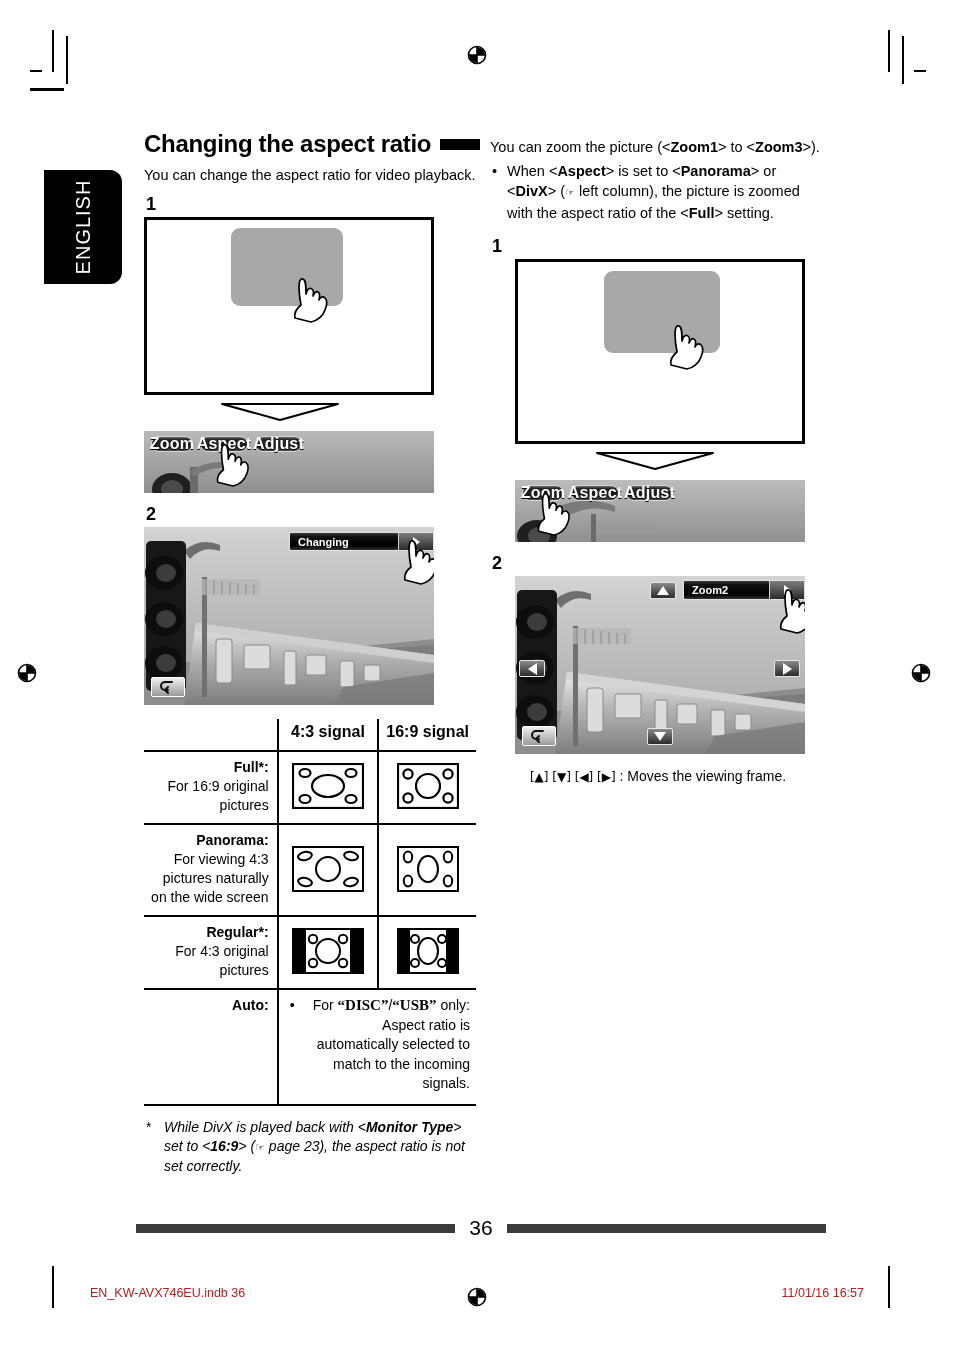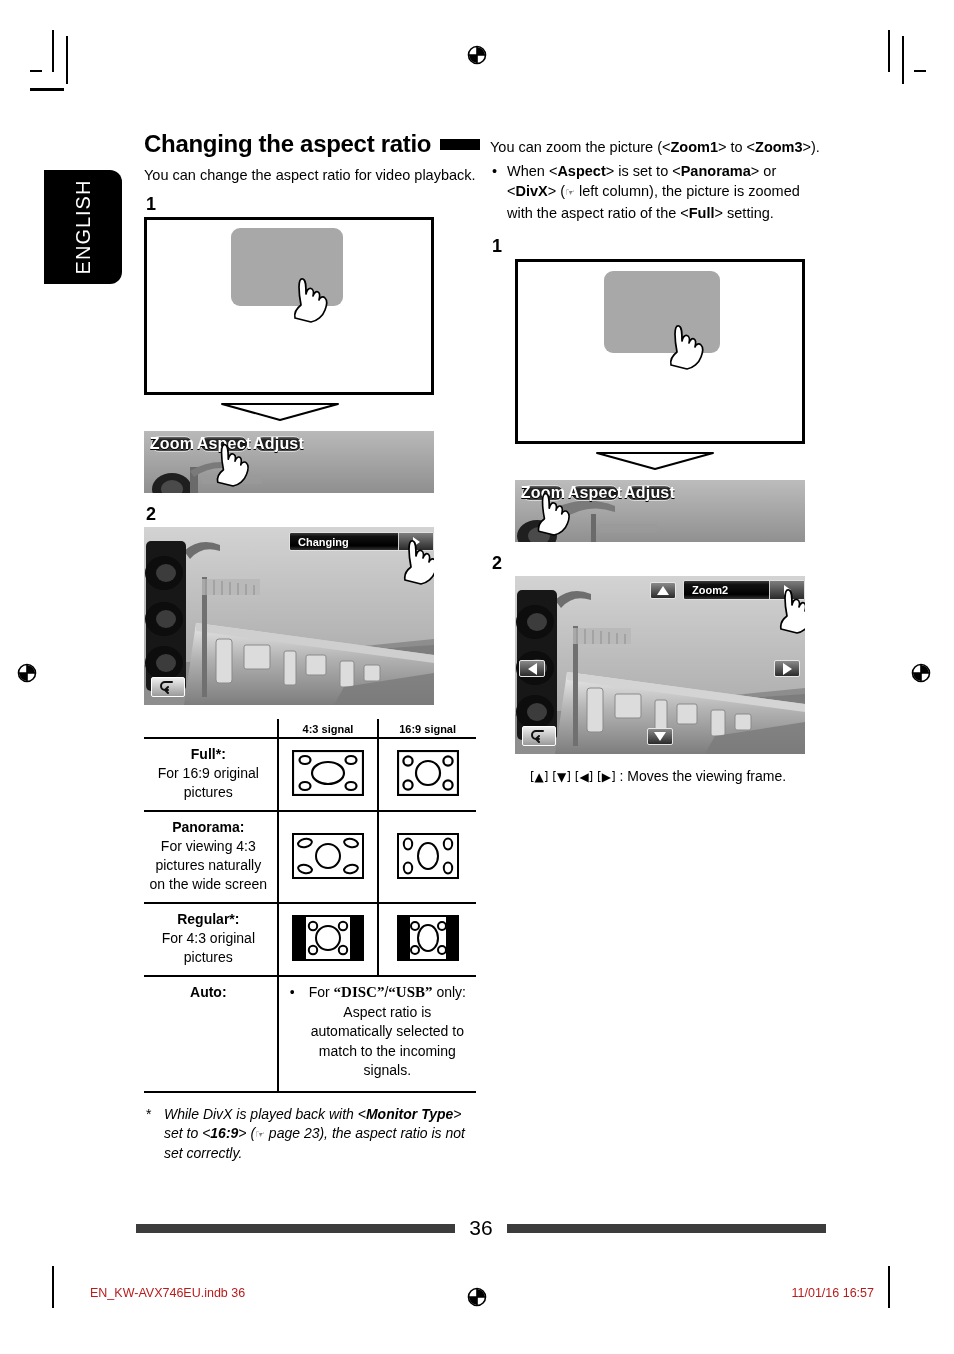--- a/index.html
+++ b/index.html
@@ -180,28 +180,28 @@
   table.aspect {
     border-collapse: collapse;
     width: 332px;
     margin-top: 14px;
     font-size: 14px;
   }
   table.aspect td, table.aspect th {
     border: 0;
     vertical-align: top;
     padding: 6px 8px 8px 4px;
-    text-align: center;
+    text-align: right;
     font-weight: normal;
   }
   table.aspect tr.hdr th {
     font-weight: bold;
-    font-size: 11px;
+    font-size: 16px;
     text-align: center;
-    padding: 4px 4px 2px 4px;
+    padding: 4px 4px 9px 4px;
     border-bottom: 2px solid #000;
   }
   table.aspect tr.hdr th.blank { border-bottom: 2px solid #000; }
   table.aspect td.lbl { width: 132px; line-height: 19px; }
   table.aspect td.lbl .nm { font-weight: bold; }
   table.aspect td.ic {
     width: 95px;
     text-align: center;
     vertical-align: middle;
     padding: 10px 4px;
@@ -252,21 +252,21 @@
 
   .printline {
     position: absolute;
     top: 1286px;
     font-size: 12.5px;
     font-family: "Liberation Sans", sans-serif;
     color: #b91c1c;
     white-space: nowrap;
   }
   .printline.left { left: 90px; }
-  .printline.right { right: 80px; }
+  .printline.right { right: 90px; }
 </style>
 </head>
 <body>
 
 <div class="cropmark" style="left:52px;top:30px;width:2px;height:42px;"></div>
 <div class="cropmark" style="left:66px;top:36px;width:2px;height:48px;"></div>
 <div class="cropmark" style="left:30px;top:70px;width:12px;height:2px;"></div>
 <div class="cropmark" style="left:30px;top:88px;width:34px;height:3px;"></div>
 
 <div class="cropmark" style="left:888px;top:30px;width:2px;height:42px;"></div>

